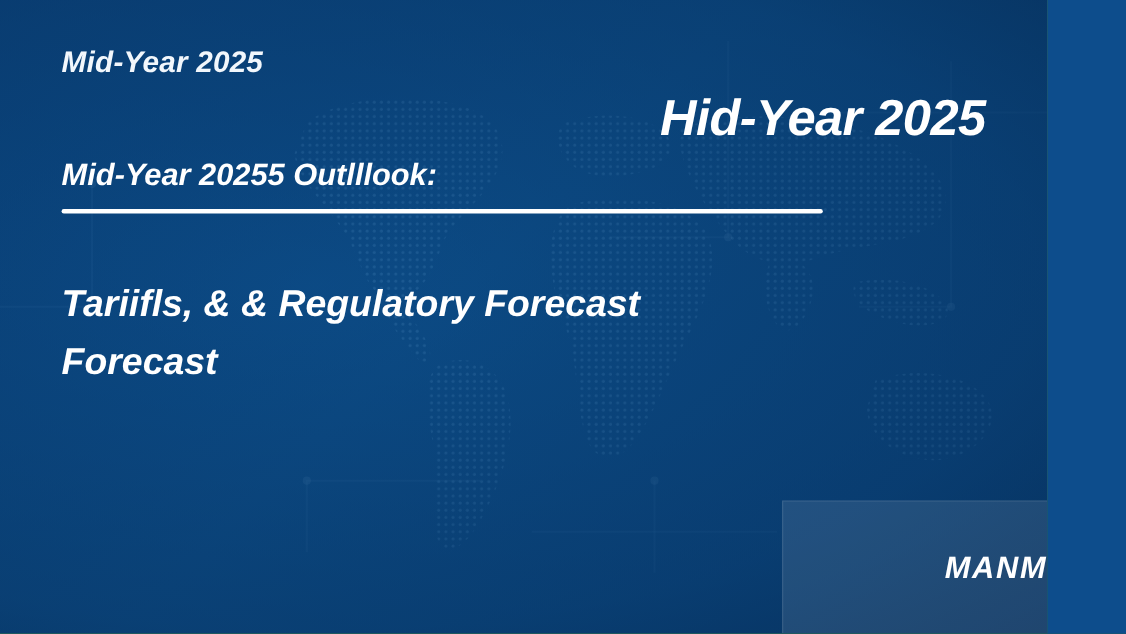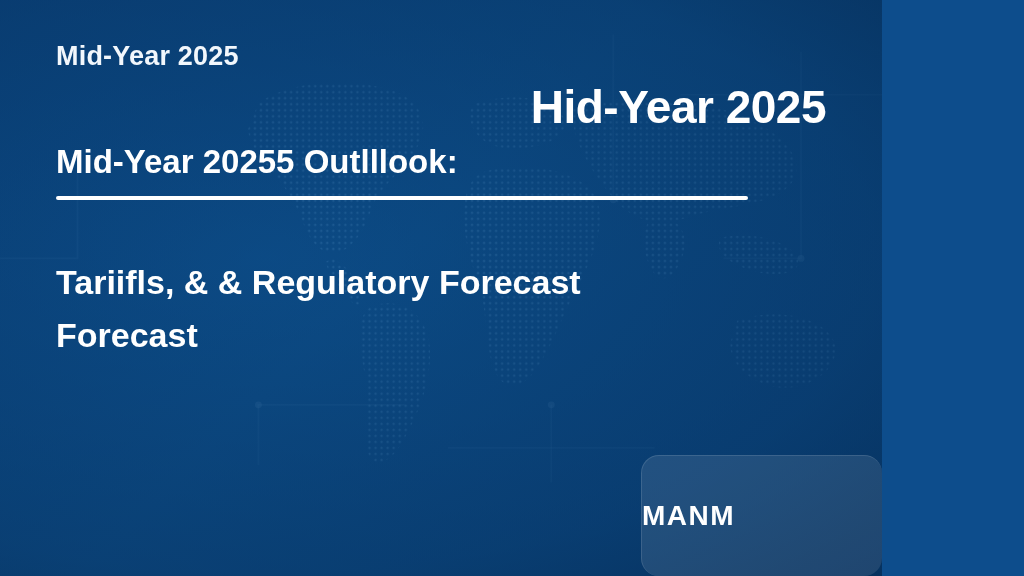--- a/index.html
+++ b/index.html
@@ -2,26 +2,27 @@
 <html><head>
 <meta charset="utf-8">
 <style>
   html, body {
     margin: 0;
     padding: 0;
     background: #0d4d8c;
   }
   .slide {
     position: relative;
-    width: 882px;
+    width: 952px;
     height: 576px;
     overflow: hidden;
     background: #4d7c0f;
     font-family: "Liberation Sans", sans-serif;
     color: #ffffff;
+    font-style: italic;
   }
   
   .bg-base {
     position: absolute;
     inset: 0;
     background: linear-gradient(135deg, #0c4a88 0%, #0e5392 45%, #0b4884 100%);
   }
   
   .bg-map {
     position: absolute;
@@ -58,21 +59,21 @@
   .title-big {
     font-size: 46px;
     font-weight: bold;
     letter-spacing: -0.5px;
     color: #ffffff;
     margin: 0 0 2px 0;
     line-height: 1.2;
     text-align: right;
   }
   .title-sub {
-    font-size: 33px;
+    font-size: 28px;
     font-weight: bold;
     color: #ffffff;
     margin: 6px 0 0 0;
     line-height: 1.25;
   }
   .rule {
     margin-top: 14px;
     width: 692px;
     height: 4px;
     background: #ffffff;
@@ -95,22 +96,21 @@
     position: absolute;
     right: 0;
     bottom: 0;
     width: 240px;
     height: 120px;
     background: rgba(255,255,255,0.10);
     border-left: 1px solid rgba(255,255,255,0.12);
     border-top: 1px solid rgba(255,255,255,0.12);
     display: flex;
     align-items: center;
-    justify-content: flex-start;
-    border-radius: 18px;
+    justify-content: flex-end;
   }
   .brand-mark {
     font-size: 28px;
     font-weight: bold;
     letter-spacing: 1.5px;
     color: #ffffff;
   }
 </style>
 </head>
 <body>

